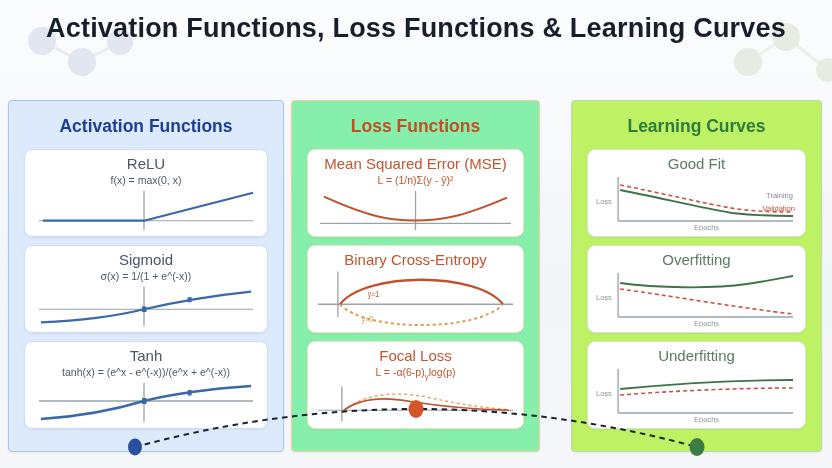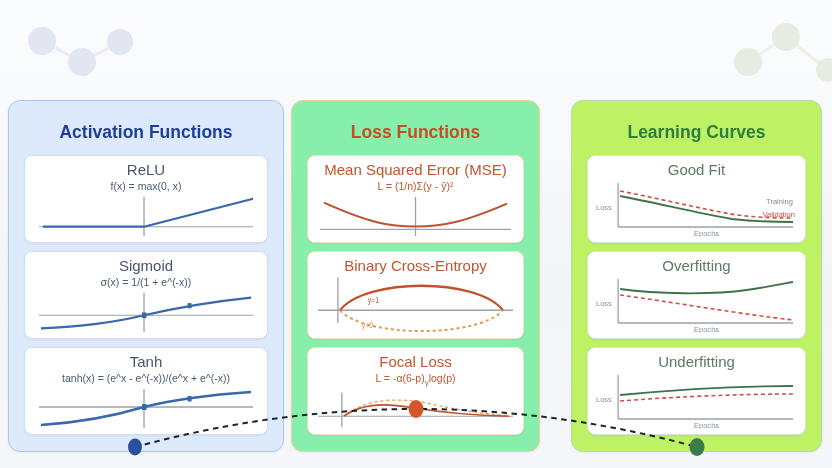--- a/index.html
+++ b/index.html
@@ -17,21 +17,21 @@
 
   header { position: absolute; top: 0; left: 0; width: 832px; text-align: center; z-index: 2; }
   header h1 {
     margin: 13px 0 5px; font-size: 27px; font-weight: 700;
     color: #171f2b; letter-spacing: .2px;
   }
   header p { margin: 0; font-size: 15px; color: #4b5563; font-weight: 400; }
 
   .panel {
     position: absolute; top: 100px; height: 352px; z-index: 3;
-    border-radius: 12px; border: 1px solid; padding: 14px 15px 12px;
+    border-radius: 4px; border: 1px solid; padding: 8px 15px 12px;
     display: flex; flex-direction: column;
     box-shadow: 0 1px 3px rgba(30,50,90,.06);
   }
   .panel h2 { text-align: center; font-size: 17.5px; font-weight: 700; margin: 7px 0 12px; }
   .panel-blue   { left: 8px;   width: 276px; background: #dceafb; border-color: #a9c9ec; }
   .panel-orange { left: 291px; width: 249px; background: #86efac; border-color: #f2cf95; }
   .panel-green  { left: 571px; width: 251px; background: #bef264; border-color: #b6d8b6; }
   .panel-blue h2   { color: #1e3f97; }
   .panel-orange h2 { color: #c44e26; }
   .panel-green h2  { color: #2e7d3e; }
@@ -75,20 +75,21 @@
   </svg>
   <svg class="deco deco-right" width="116" height="70">
     <line x1="70" y1="19" x2="32" y2="44" stroke="#eef1ea" stroke-width="3"></line>
     <line x1="70" y1="19" x2="112" y2="52" stroke="#eef1ea" stroke-width="3"></line>
     <circle cx="70" cy="19" r="14" fill="#e7ece2"></circle>
     <circle cx="32" cy="44" r="14" fill="#e7ece2"></circle>
     <circle cx="112" cy="52" r="12" fill="#e7ece2"></circle>
   </svg>
 
   <header>
+    <h1>Activation Functions, Loss Functions &amp; Learning Curves</h1>
   </header>
 
   <section class="panel panel-blue">
     <h2>Activation Functions</h2>
 
     <div class="card">
       <h3>ReLU</h3>
       <div class="formula">f(x) = max(0, x)</div>
       <svg class="plot" viewBox="0 0 228 45" preserveAspectRatio="none">
         <line x1="6" y1="34" x2="222" y2="34" stroke="#9aa2ab" stroke-width="1.3"></line>

